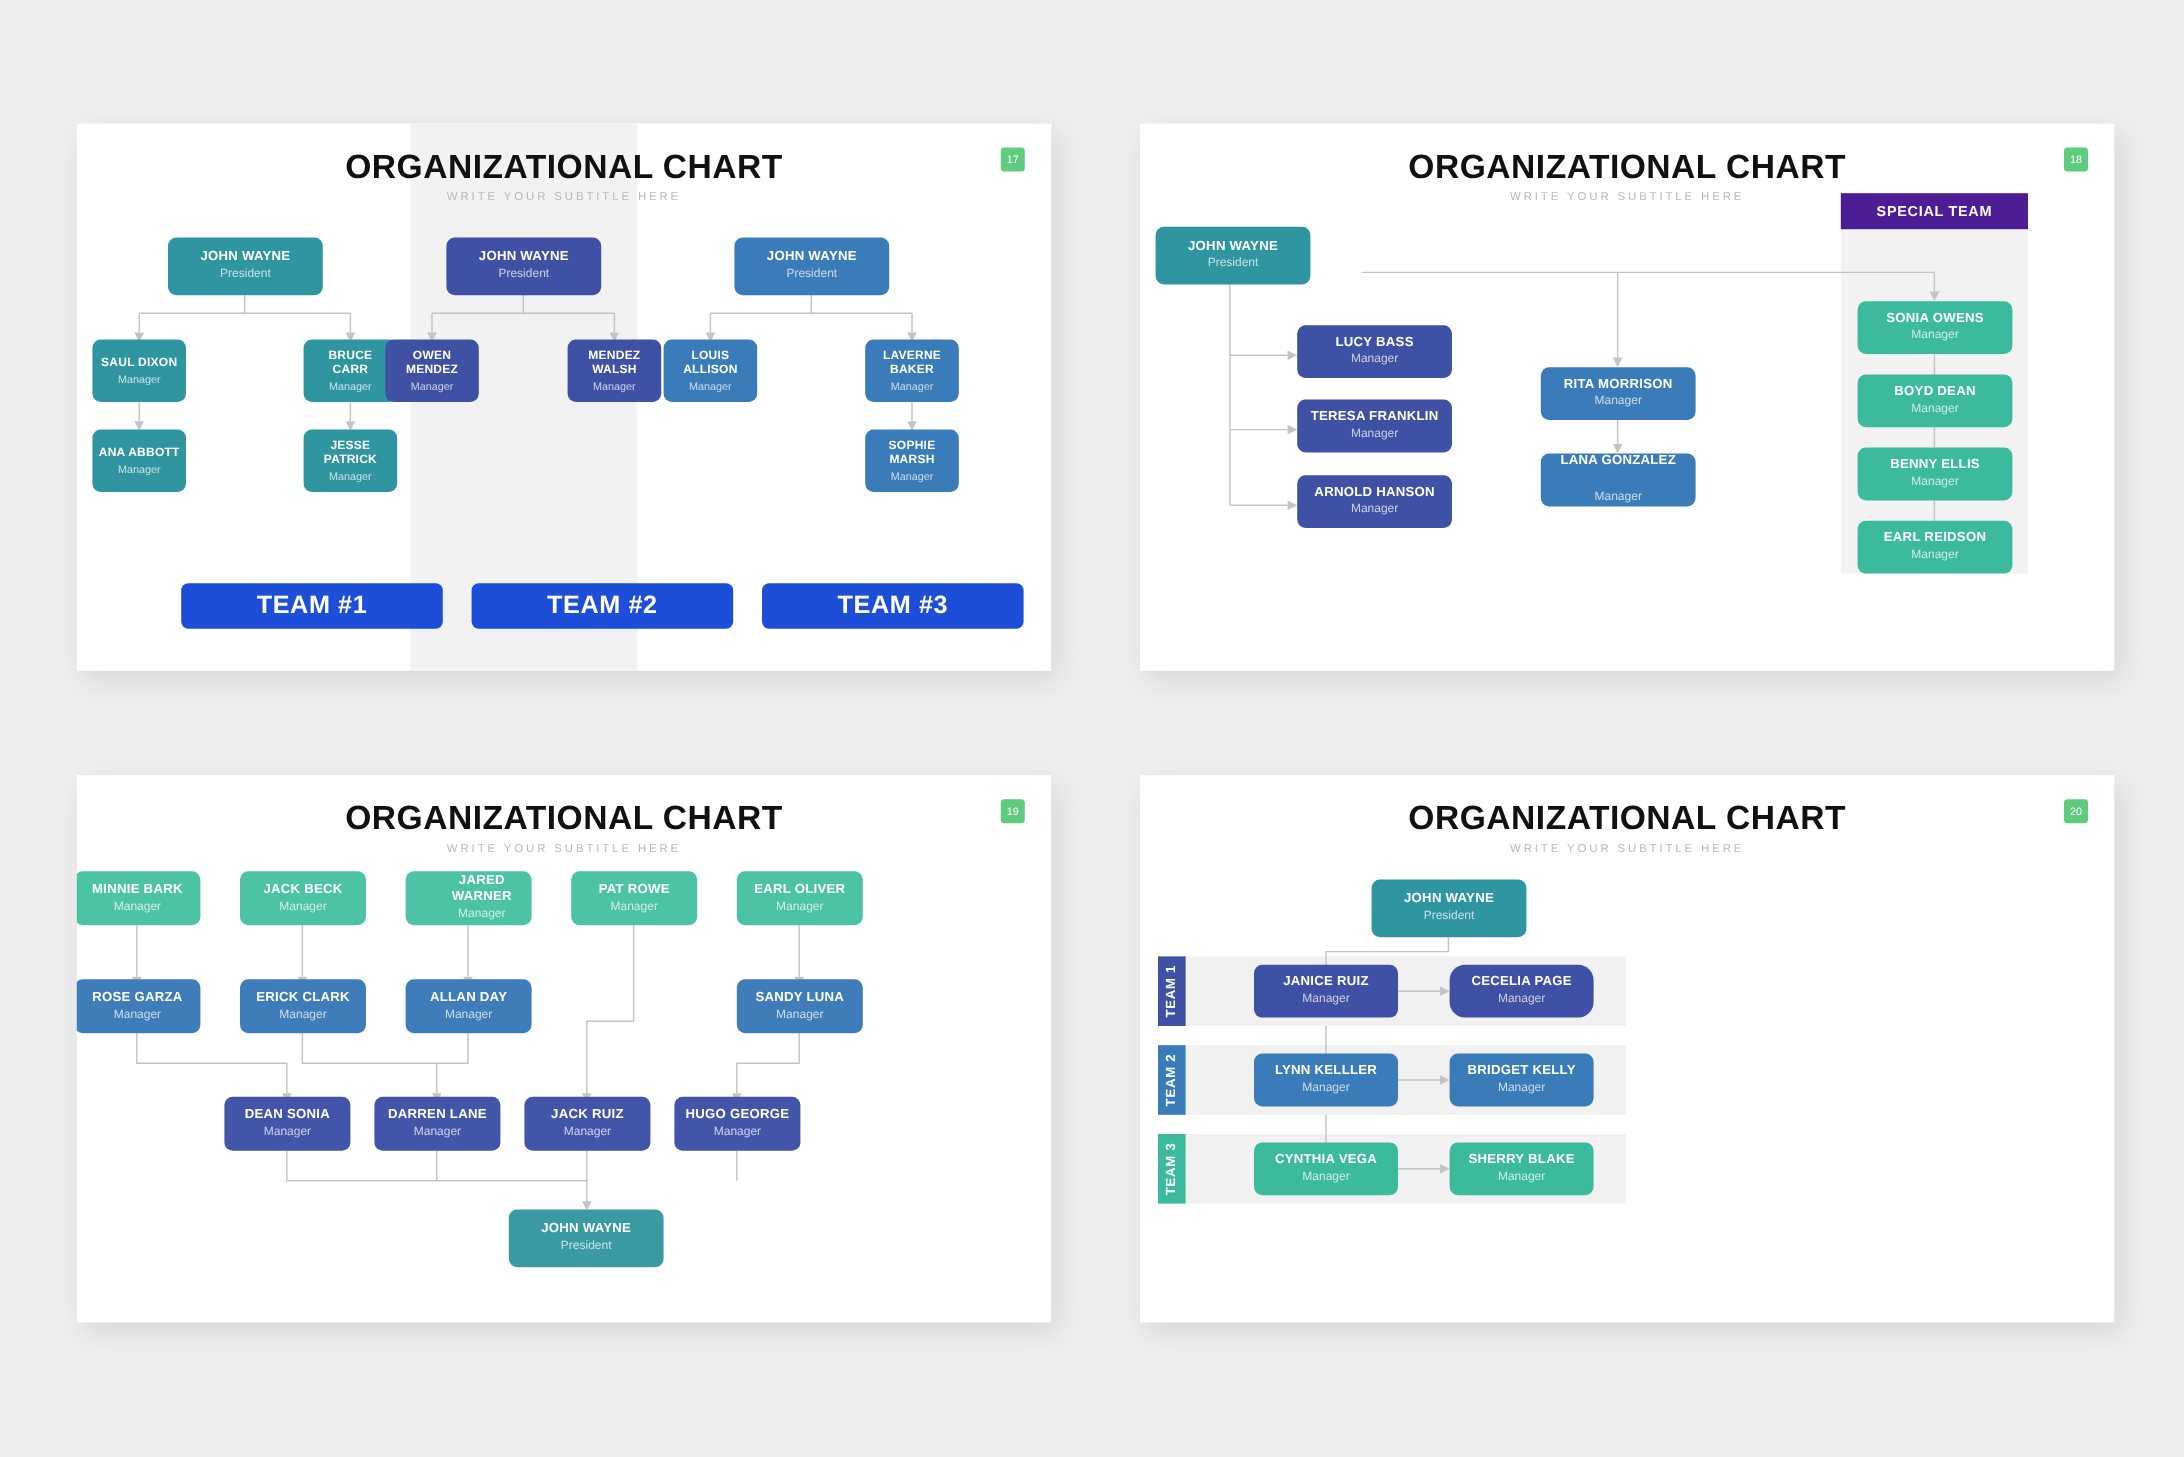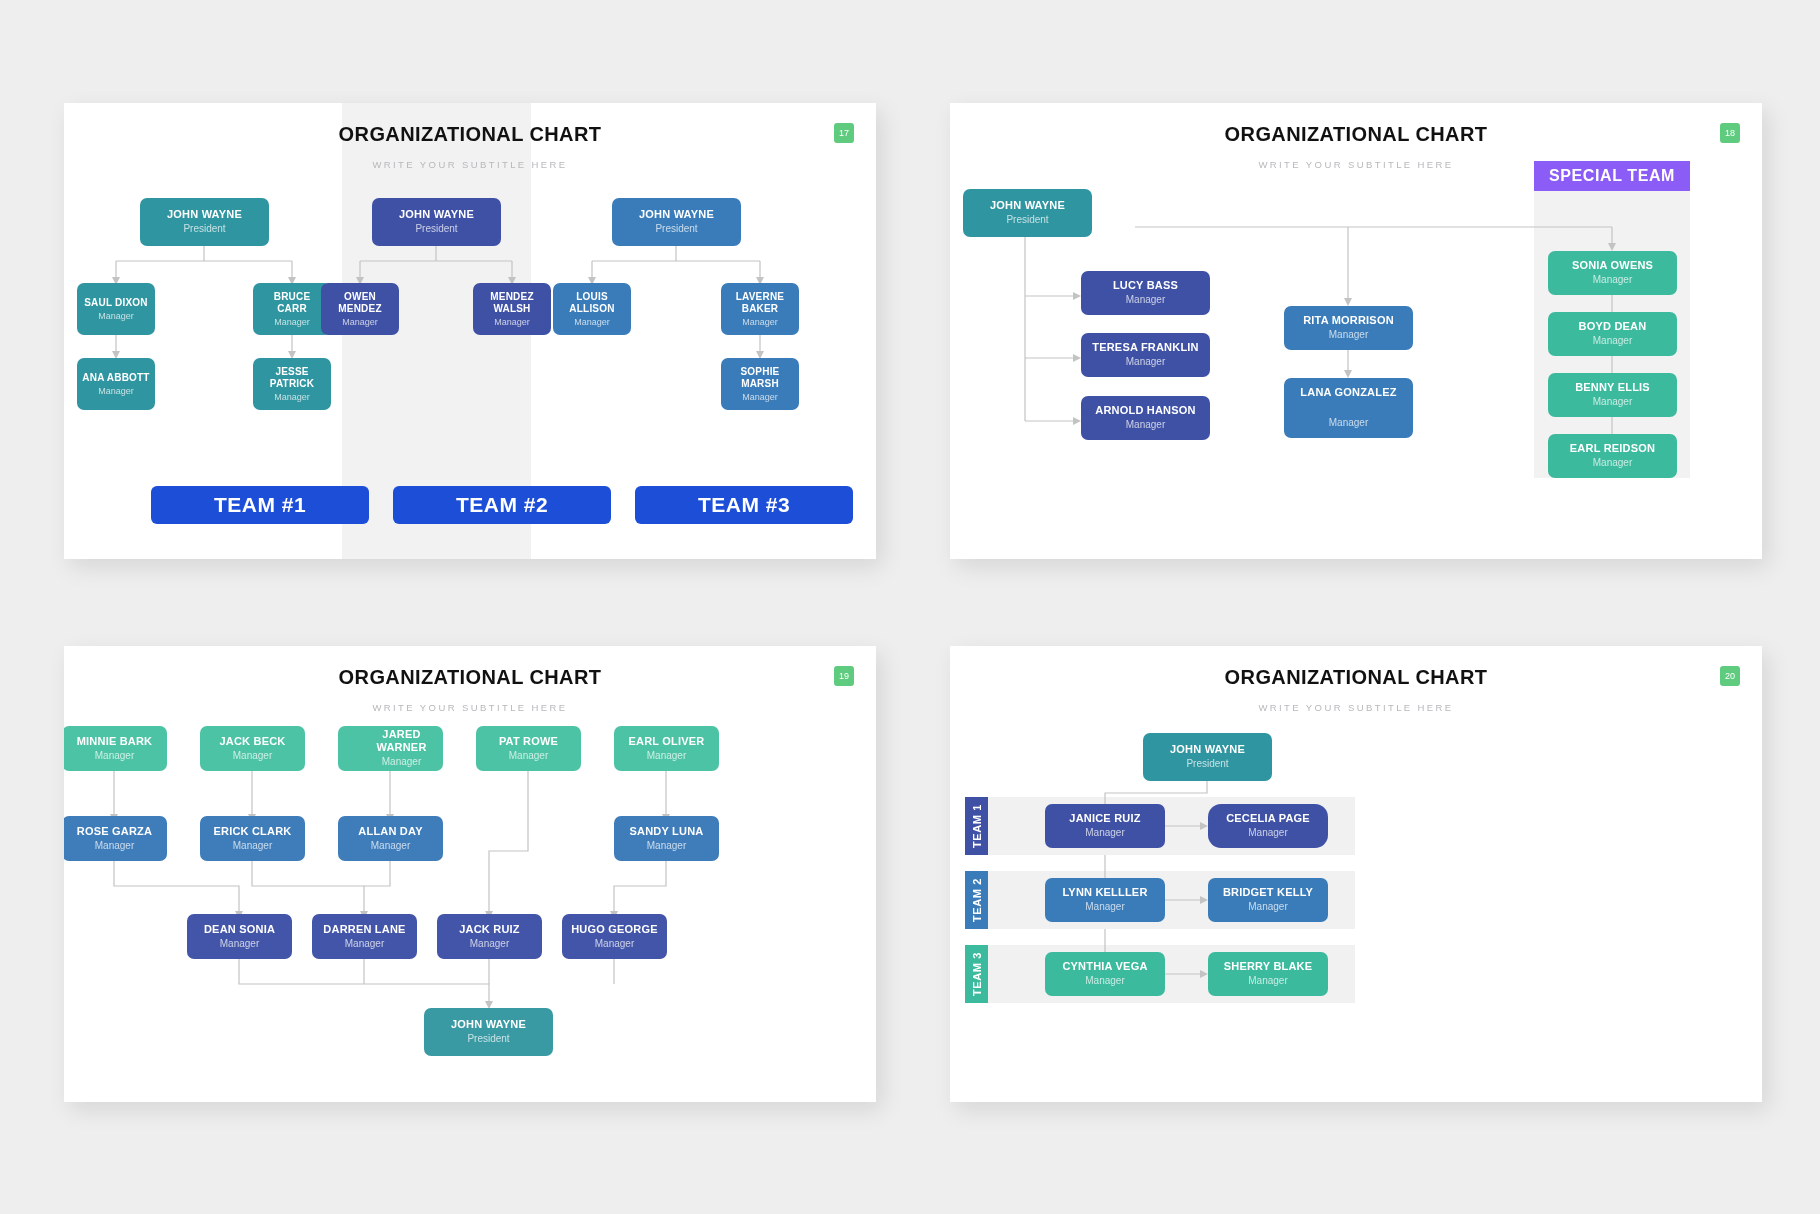--- a/index.html
+++ b/index.html
@@ -18,21 +18,21 @@
     overflow:hidden;
   }
   #slide1{left:64px;top:103px;width:812px;height:456px;}
   #slide2{left:950px;top:103px;width:812px;height:456px;}
   #slide3{left:64px;top:646px;width:812px;height:456px;}
   #slide4{left:950px;top:646px;width:812px;height:456px;}
 
   .title{
     position:absolute;left:0;right:0;top:20px;
     text-align:center;
-    font-size:20px;font-weight:bold;letter-spacing:.4px;
+    font-size:28px;font-weight:bold;letter-spacing:.4px;
     color:#111111;
   }
   .subtitle{
     position:absolute;left:0;right:0;top:56px;
     text-align:center;
     font-size:9.5px;letter-spacing:2.4px;
     color:#b6b8ba;
   }
   .pagenum{
     position:absolute;top:20px;right:22px;
@@ -70,22 +70,22 @@
   
   .colband{position:absolute;background:#f2f2f2;}
   .teambtn{
     position:absolute;border-radius:6px;background:#1d4ed8;
     color:#ffffff;font-weight:bold;font-size:21px;
     display:flex;align-items:center;justify-content:center;
     letter-spacing:.5px;
     margin-left:37px;
   }
   .sphead{
-    position:absolute;background:#8b5cf6;color:#ffffff;
-    font-weight:bold;font-size:16px;letter-spacing:.6px;
+    position:absolute;background:#4c1d95;color:#ffffff;
+    font-weight:bold;font-size:12px;letter-spacing:.6px;
     display:flex;align-items:center;justify-content:center;
   }
   .rowband{position:absolute;background:#f1f1f1;}
   .rowtag{
     position:absolute;color:#ffffff;font-weight:bold;font-size:11px;
     display:flex;align-items:center;justify-content:center;
     letter-spacing:.6px;
     writing-mode:vertical-rl;transform:rotate(180deg);
   }
   .tag-navy{background:#3f51a5;}
@@ -234,21 +234,21 @@
     </div>
     <div class="node navy" style="left:131px;top:293px;width:129px;height:44px;">
       <span class="nm">ARNOLD HANSON</span>
       <span class="rl">Manager</span>
     </div>
 
     <div class="node blue" style="left:334px;top:203px;width:129px;height:44px;">
       <span class="nm">RITA MORRISON</span>
       <span class="rl">Manager</span>
     </div>
-    <div class="node blue" style="left:334px;top:275px;width:129px;height:60px;gap:16px;">
+    <div class="node blue" style="left:334px;top:275px;width:129px;height:44px;gap:16px;">
       <span class="nm">LANA GONZALEZ</span>
       <span class="rl">Manager</span>
     </div>
 
     <div class="node green" style="left:598px;top:148px;width:129px;height:44px;">
       <span class="nm">SONIA OWENS</span>
       <span class="rl">Manager</span>
     </div>
     <div class="node green" style="left:598px;top:209px;width:129px;height:44px;">
       <span class="nm">BOYD DEAN</span>

